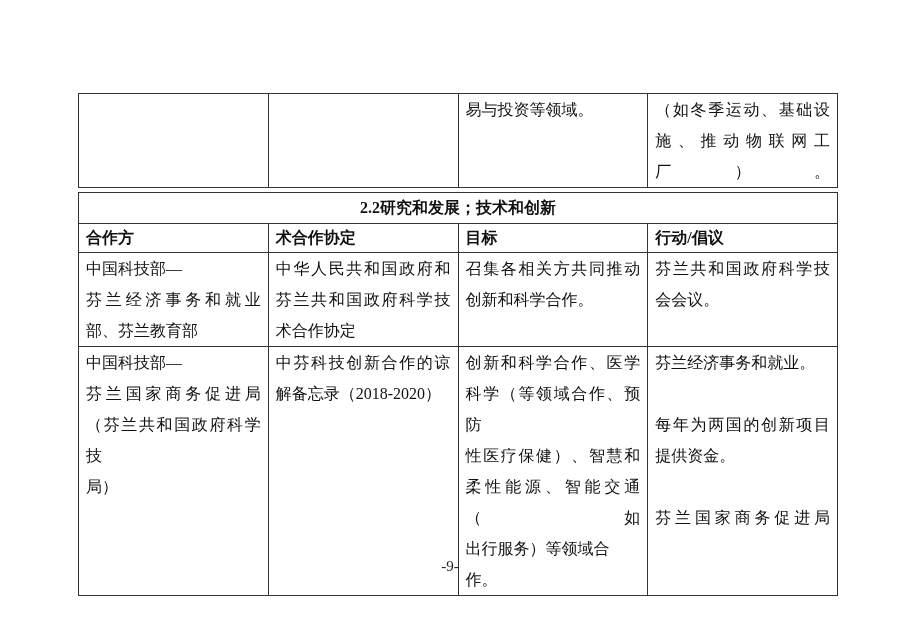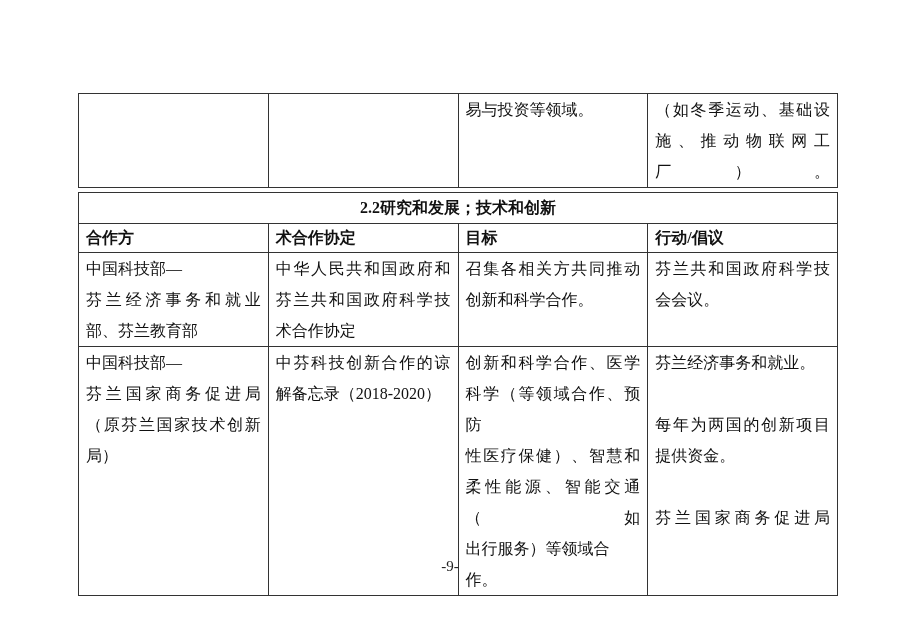--- a/index.html
+++ b/index.html
@@ -128,21 +128,21 @@
       </td>
       <td>
         <div class="ln j">芬兰共和国政府科学技</div>
         <div class="ln">会会议。</div>
       </td>
     </tr>
     <tr class="row-2">
       <td>
         <div class="ln">中国科技部—</div>
         <div class="ln j">芬兰国家商务促进局</div>
-        <div class="ln j">（原芬兰国家技术创新</div>
+        <div class="ln j">（芬兰共和国政府科学技</div>
         <div class="ln">局）</div>
       </td>
       <td>
         <div class="ln j">中芬科技创新合作的谅</div>
         <div class="ln">解备忘录（2018-2020）</div>
       </td>
       <td>
         <div class="ln j">创新和科学合作、医学</div>
         <div class="ln j">科学（等领域合作、预防</div>
         <div class="ln j">性医疗保健）、智慧和</div>

